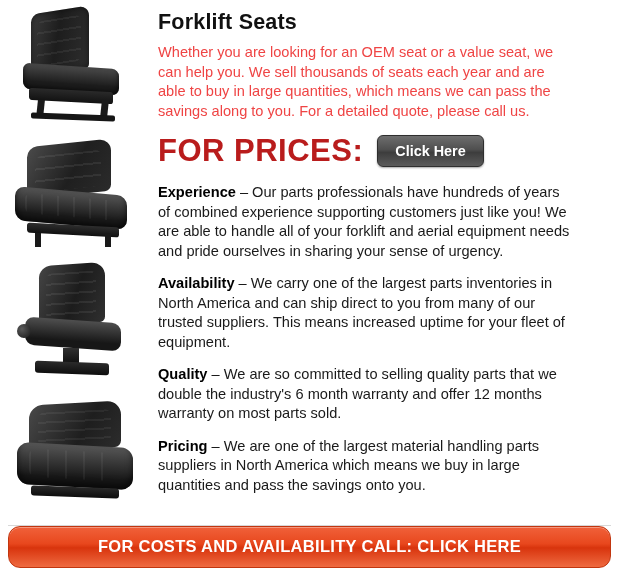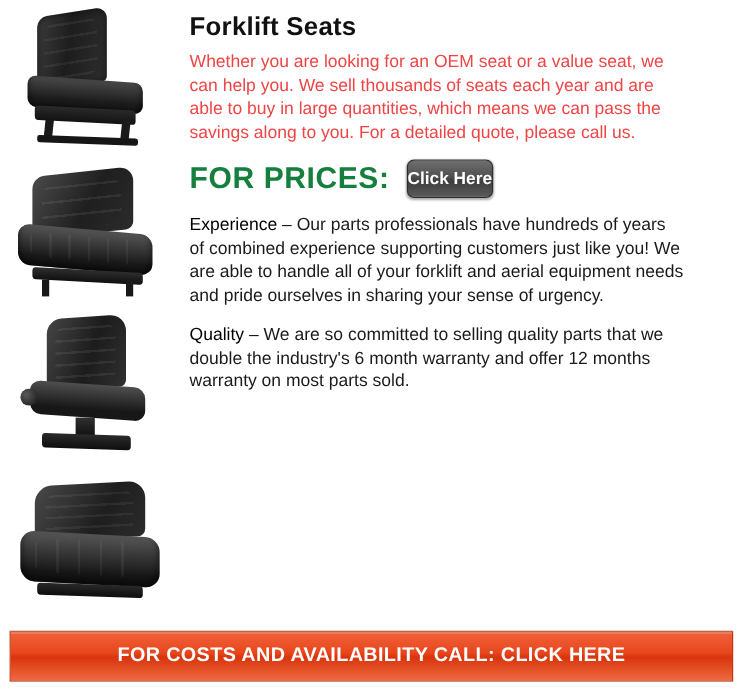--- a/index.html
+++ b/index.html
@@ -212,62 +212,62 @@
     line-height: 19.5px;
     margin: 0 0 10px 0;
     color: #ef4444;
   }
   .prices-row {
     display: flex;
     align-items: center;
     margin: 12px 0 14px 0;
   }
   .prices-label {
-    font-size: 25px;
-    font-weight: bold;
-    color: #15803d;
+    font-size: 31px;
+    font-weight: bold;
+    color: #b91c1c;
     letter-spacing: .5px;
     margin-right: 14px;
     white-space: nowrap;
   }
   .click-btn {
     display: inline-block;
     background: linear-gradient(180deg, #6e6e6e 0%, #4f4f4f 45%, #3d3d3d 55%, #5a5a5a 100%);
     color: #ffffff;
     font-size: 14.4px;
     font-weight: bold;
-    padding: 7px 0;
+    padding: 7px 17px;
     border-radius: 6px;
     border: 1px solid #2e2e2e;
     box-shadow: 0 1px 2px rgba(0,0,0,.35);
     cursor: pointer;
     text-align: center;
   }
   .feature {
     font-size: 14.6px;
     line-height: 19.5px;
     margin: 0 0 13px 0;
     color: #1a1a1a;
   }
   .feature b {
-    font-weight: normal;
+    font-weight: bold;
     color: #000000;
   }
 
   
   .cta-wrap {
     position: absolute;
     left: 8px;
     right: 8px;
     bottom: 8px;
   }
   .cta-bar {
     background: linear-gradient(180deg, #f0613a 0%, #e8471d 42%, #d8340d 52%, #ef6a40 100%);
     border: 1px solid #c1360f;
-    border-radius: 0;
+    border-radius: 12px;
     color: #ffffff;
     text-align: center;
     font-size: 16.5px;
     font-weight: bold;
     letter-spacing: .3px;
     padding: 10px 0 11px 0;
     cursor: pointer;
     box-shadow: inset 0 1px 0 rgba(255,255,255,.35);
   }
   .top-rule {
@@ -335,26 +335,32 @@
 
       <div class="prices-row">
         <span class="prices-label">FOR PRICES:</span>
         <span class="click-btn">Click Here</span>
       </div>
 
       <p class="feature">
         <b>Experience</b><span> – Our parts professionals have hundreds of years of combined experience supporting customers just like you!  We are able to handle all of your forklift and aerial equipment needs and pride ourselves in sharing your sense of urgency.</span>
       </p>
 
+      <p class="feature">
+        <b>Availability</b><span> – We carry one of the largest parts inventories in North America and can ship direct to you from many of our trusted suppliers.  This means increased uptime for your fleet of equipment.</span>
+      </p>
 
       <p class="feature">
         <b>Quality</b><span> – We are so committed to selling quality parts that we double the industry's 6 month warranty and offer 12 months warranty on most parts sold.</span>
       </p>
 
 
+      <p class="feature">
+        <b>Pricing</b><span> – We are one of the largest material handling parts suppliers in North America which means we buy in large quantities and pass the savings onto you.</span>
+      </p>
 
     </div>
   </div>
 
   <div class="top-rule"></div>
 
   <div class="cta-wrap">
     <div class="cta-bar">FOR COSTS AND AVAILABILITY CALL: CLICK HERE</div>
   </div>
 

